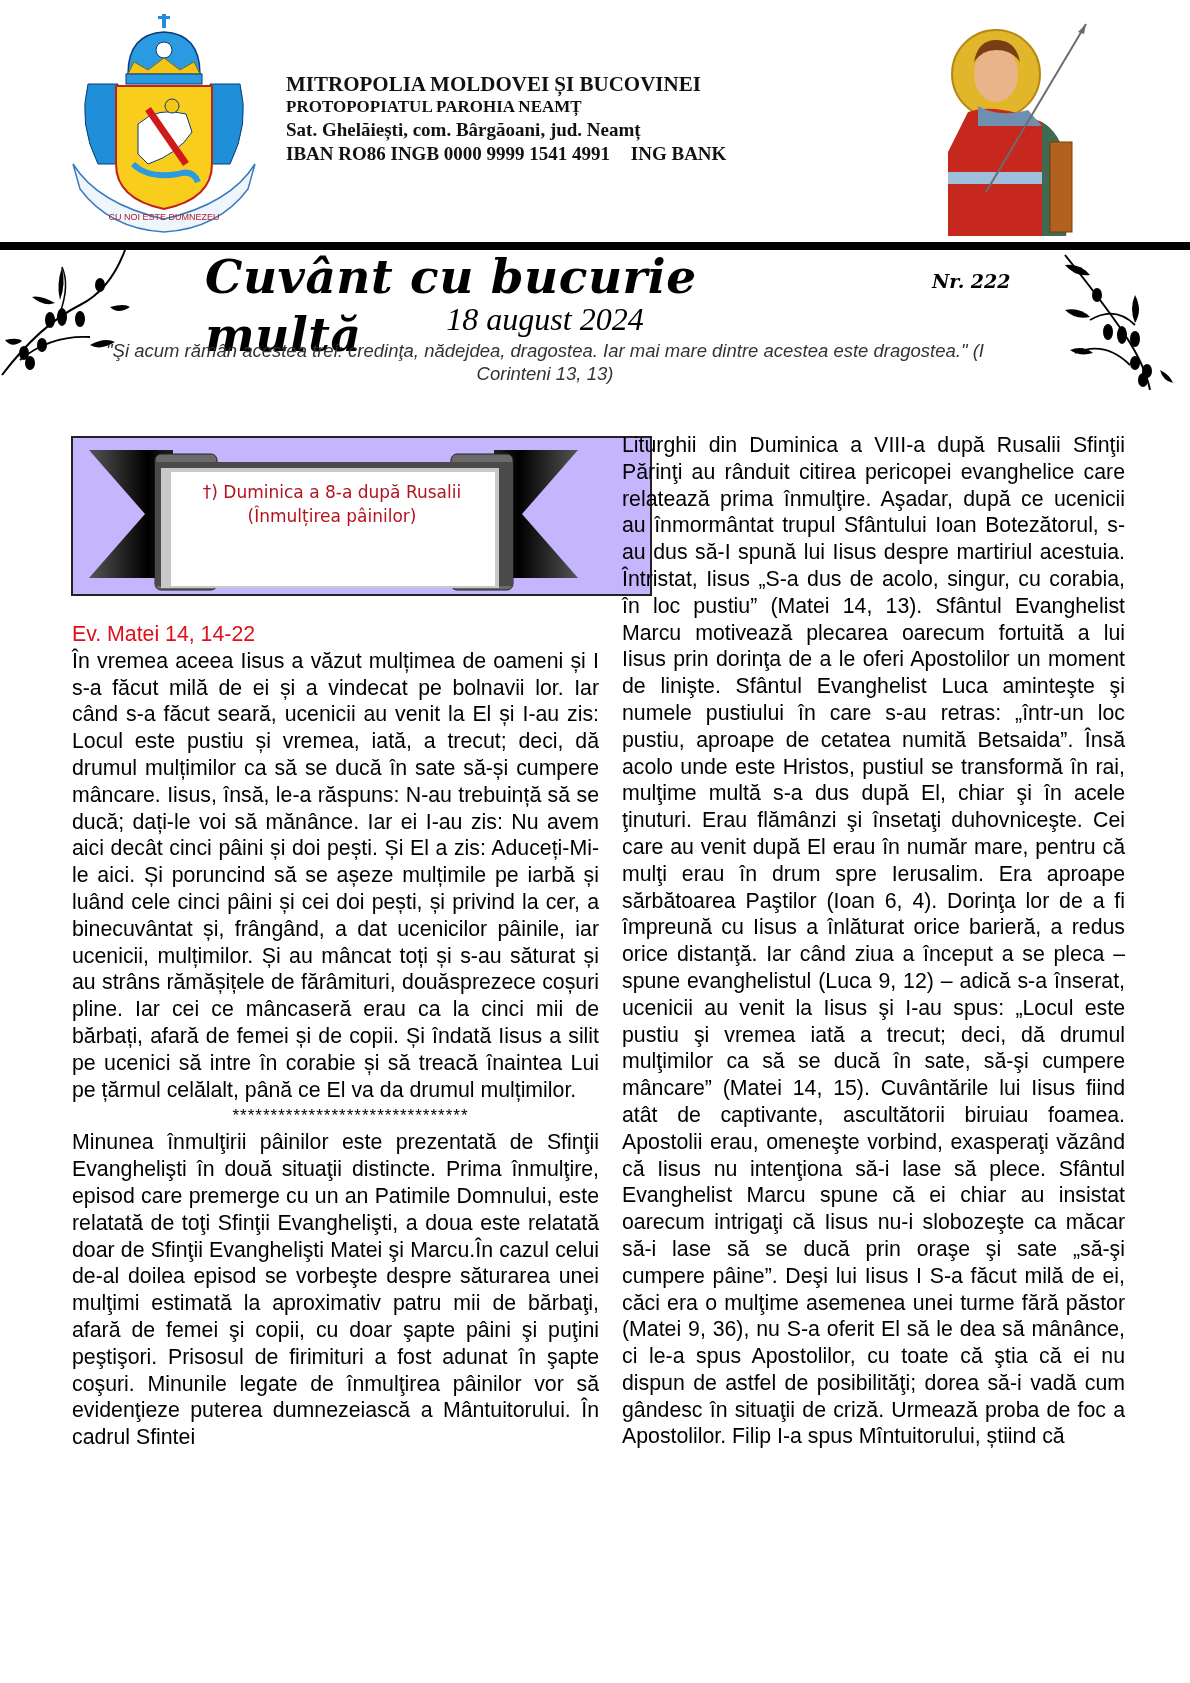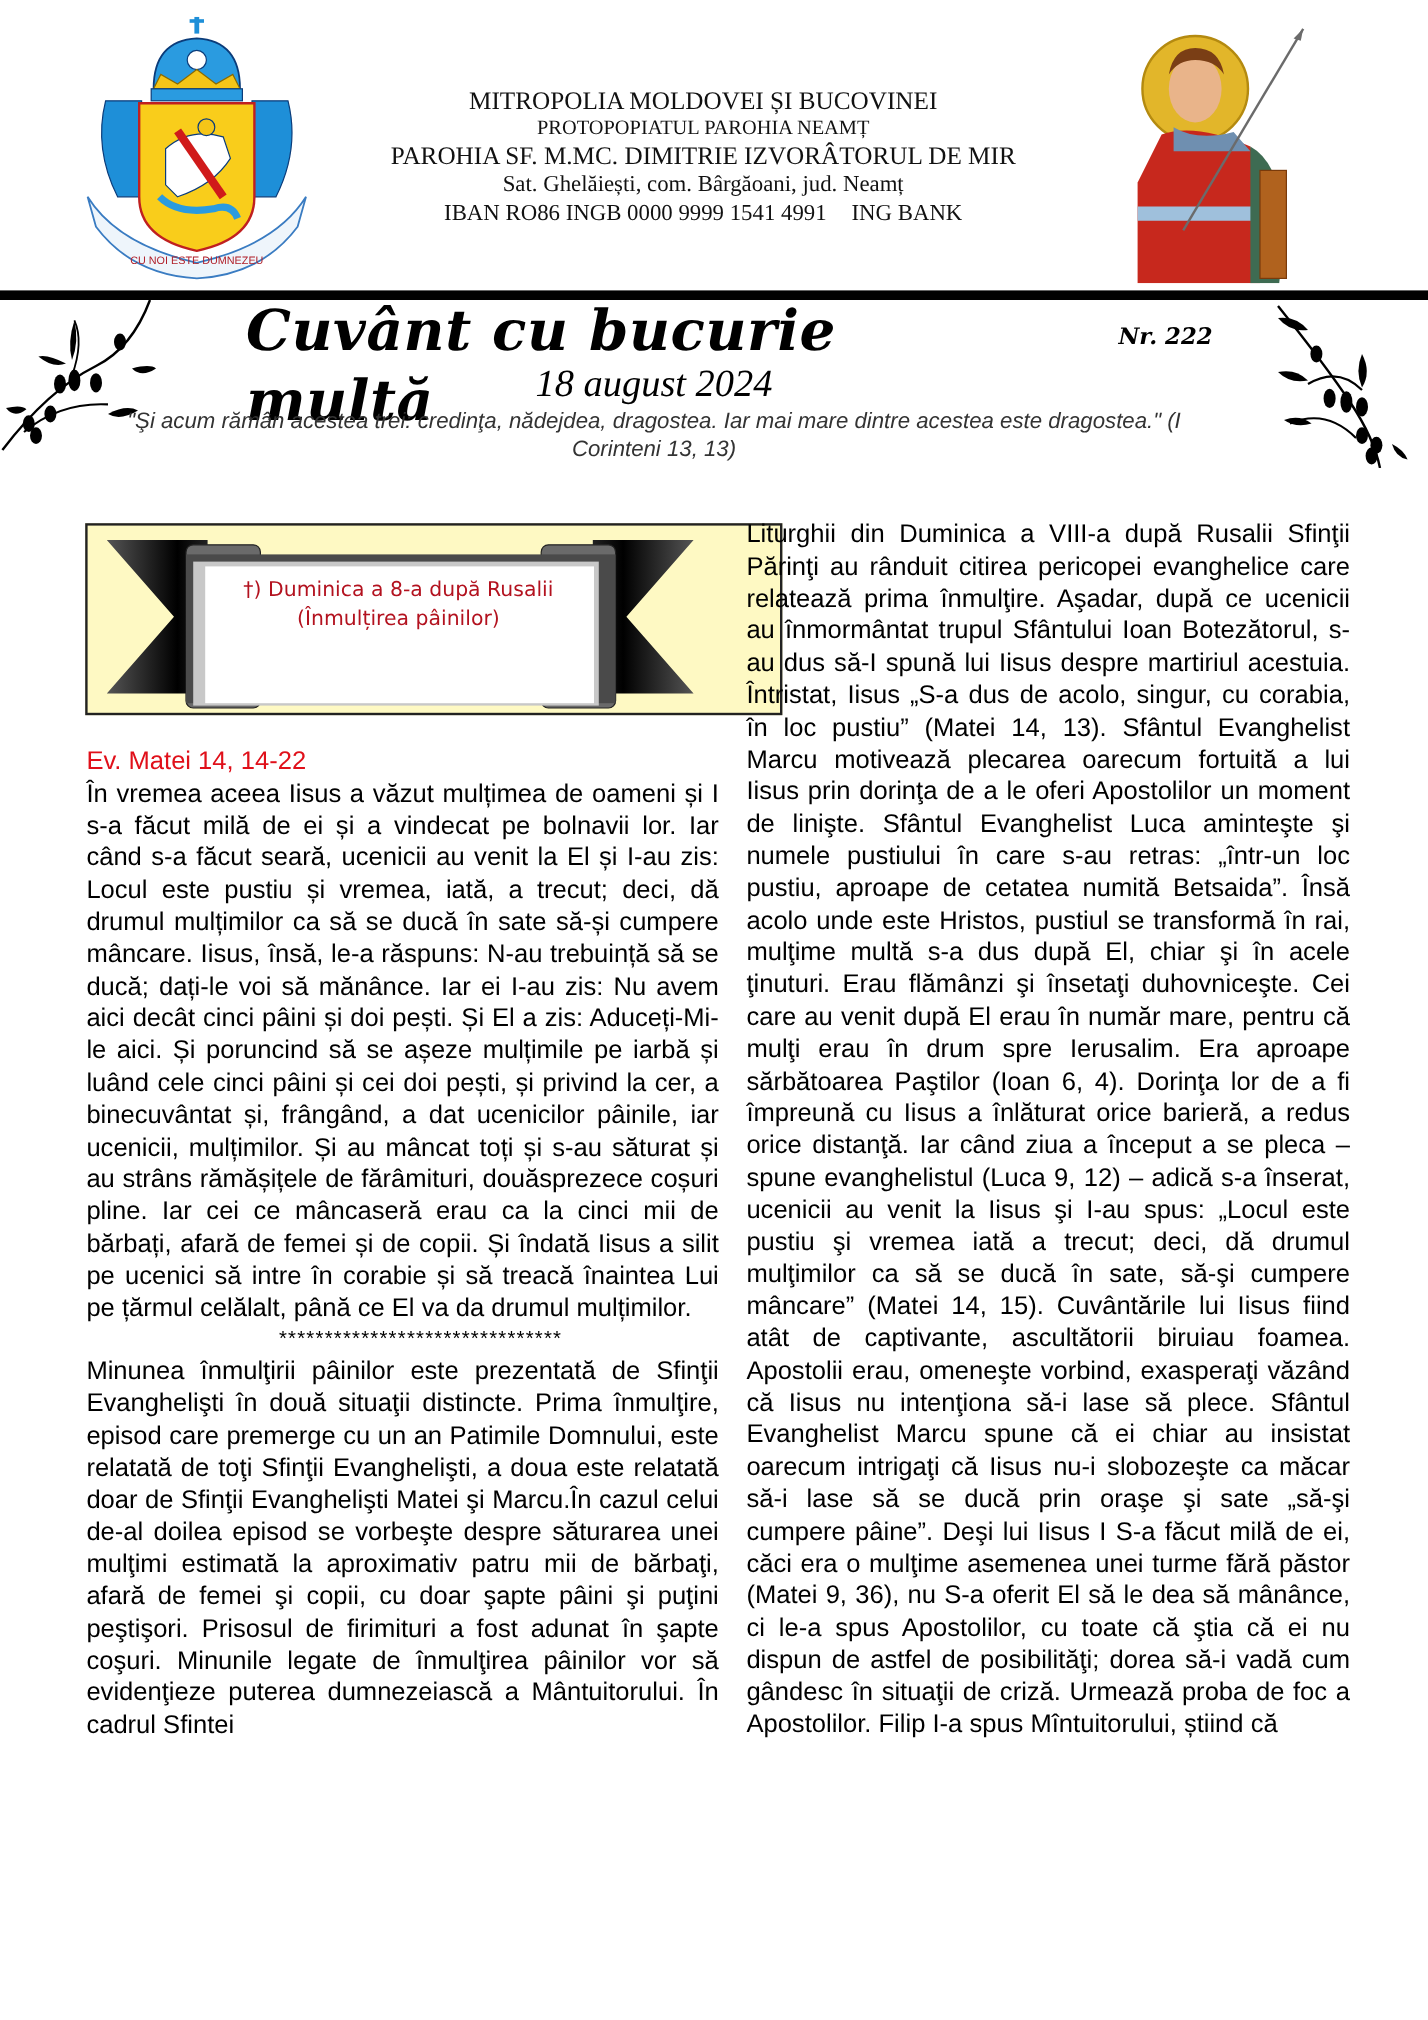--- a/index.html
+++ b/index.html
@@ -1,39 +1,39 @@
 <!DOCTYPE html>
 <html><head>
 <meta charset="utf-8">
 <style>
   html, body { margin: 0; padding: 0; background: #ffffff; }
   body { width: 1190px; height: 1683px; position: relative; overflow: hidden; font-family: "Liberation Sans", sans-serif; color: #000; }
 
   .logo { position: absolute; left: 68px; top: 14px; width: 192px; height: 222px; }
   .icon-saint { position: absolute; left: 938px; top: 22px; width: 152px; height: 214px; }
 
-  .header-info { position: absolute; left: 256px; top: 72px; width: 660px; text-align: center; font-family: "Liberation Serif", serif; color: #111; }
+  .header-info { position: absolute; left: 286px; top: 72px; width: 660px; text-align: left; font-family: "Liberation Serif", serif; color: #111; font-weight: bold; }
   .header-info .l1 { font-size: 21px; line-height: 24px; }
   .header-info .l2 { font-size: 17px; line-height: 22px; }
   .header-info .l3 { font-size: 21px; line-height: 24px; }
   .header-info .l4, .header-info .l5, .header-info .l6, .header-info .l7 { font-size: 19px; line-height: 24px; }
   .header-info a { color: #1a1aee; text-decoration: underline; }
   .header-info .gap { display: inline-block; width: 16px; }
 
   .top-rule { position: absolute; left: 0; top: 242px; width: 1190px; height: 8px; background: #000; }
 
   .olive-left { position: absolute; left: 0; top: 245px; width: 140px; height: 140px; }
   .olive-right { position: absolute; left: 1035px; top: 245px; width: 140px; height: 145px; }
 
   .title { position: absolute; left: 205px; top: 248px; width: 640px; text-align: left; font-family: "DejaVu Serif", serif; font-weight: bold; font-style: italic; font-size: 47px; line-height: 58px; letter-spacing: 0.5px; }
   .issue { position: absolute; left: 932px; top: 270px; font-family: "DejaVu Serif", serif; font-weight: bold; font-style: italic; font-size: 19px; }
   .date { position: absolute; left: 300px; top: 300px; width: 490px; text-align: center; font-family: Liberation Serif, serif; font-style: italic; font-size: 32px; line-height: 38px; }
   .motto { position: absolute; left: 100px; top: 339px; width: 890px; text-align: center; font-family: "Liberation Sans", sans-serif; font-style: italic; font-size: 18.5px; line-height: 23px; color: #333; }
 
-  .banner-frame { position: absolute; left: 71px; top: 436px; width: 581px; height: 160px; border: 2px solid #222; box-sizing: border-box; background: #fef9c3; }
+  .banner-frame { position: absolute; left: 71px; top: 436px; width: 581px; height: 160px; border: 2px solid #222; box-sizing: border-box; background: #c4b5fd; }
 
   .col-left { position: absolute; left: 72px; top: 621px; width: 527px; }
   .col-right { position: absolute; left: 622px; top: 432px; width: 503px; }
   .para { font-size: 21.3px; line-height: 26.8px; text-align: justify; margin: 0; }
   .heading-red { color: #e0101a; font-weight: normal; font-size: 21.3px; line-height: 26.8px; margin: 0; }
   .stars { text-align: center; font-size: 17px; line-height: 26px; letter-spacing: 1px; margin: 0; padding-left: 30px; }
 </style>
 </head>
 <body>
 
@@ -57,21 +57,20 @@
 
   <path d="M70 110 Q90 92 118 100 L124 118 Q110 140 80 150 L70 140 Z" fill="#ffffff" stroke="#0b3c7a"></path>
   <path d="M80 95 L118 150" stroke="#d01a1a" stroke-width="7"></path>
   <circle cx="104" cy="92" r="7" fill="#f5c518" stroke="#0b3c7a"></circle>
   <path d="M65 150 Q80 165 110 160 Q125 155 130 168" stroke="#2a9be0" stroke-width="6" fill="none"></path>
 </svg>
 
 <div class="header-info">
   <div class="l1">MITROPOLIA MOLDOVEI ȘI BUCOVINEI</div>
   <div class="l2">PROTOPOPIATUL PAROHIA NEAMȚ</div>
-  <div class="l3">PAROHIA SF. M.MC. DIMITRIE IZVORÂTORUL DE MIR</div>
   <div class="l4">Sat. Ghelăiești, com. Bârgăoani, jud. Neamț</div>
   <div class="l7">
     <span>IBAN RO86 INGB 0000 9999 1541 4991</span><span class="gap"></span>
     <span>ING BANK</span>
   </div>
 </div>
 
 <svg class="icon-saint" viewBox="0 0 152 214">
   <circle cx="58" cy="52" r="44" fill="#e2b62a" stroke="#b48a10" stroke-width="2"></circle>
   <ellipse cx="58" cy="52" rx="22" ry="28" fill="#e9b48a"></ellipse>

